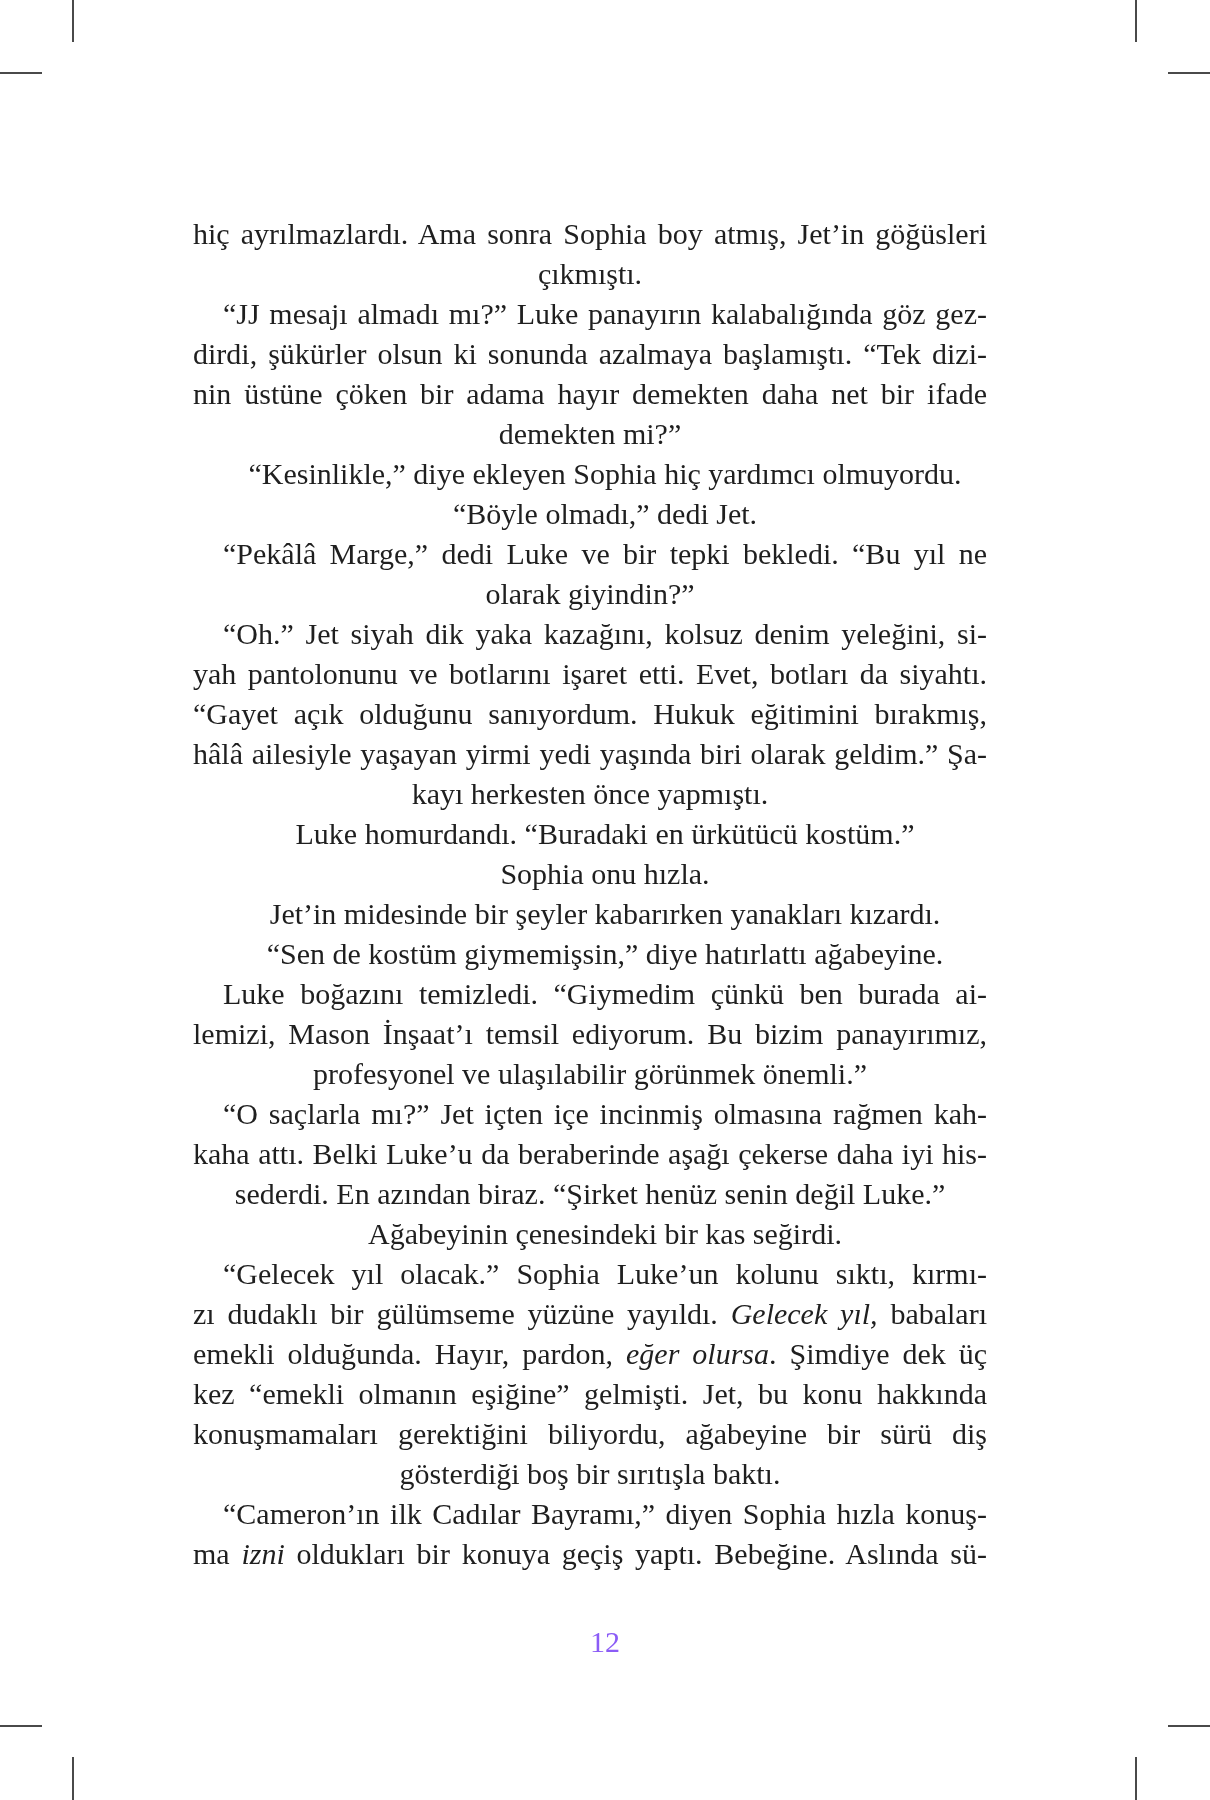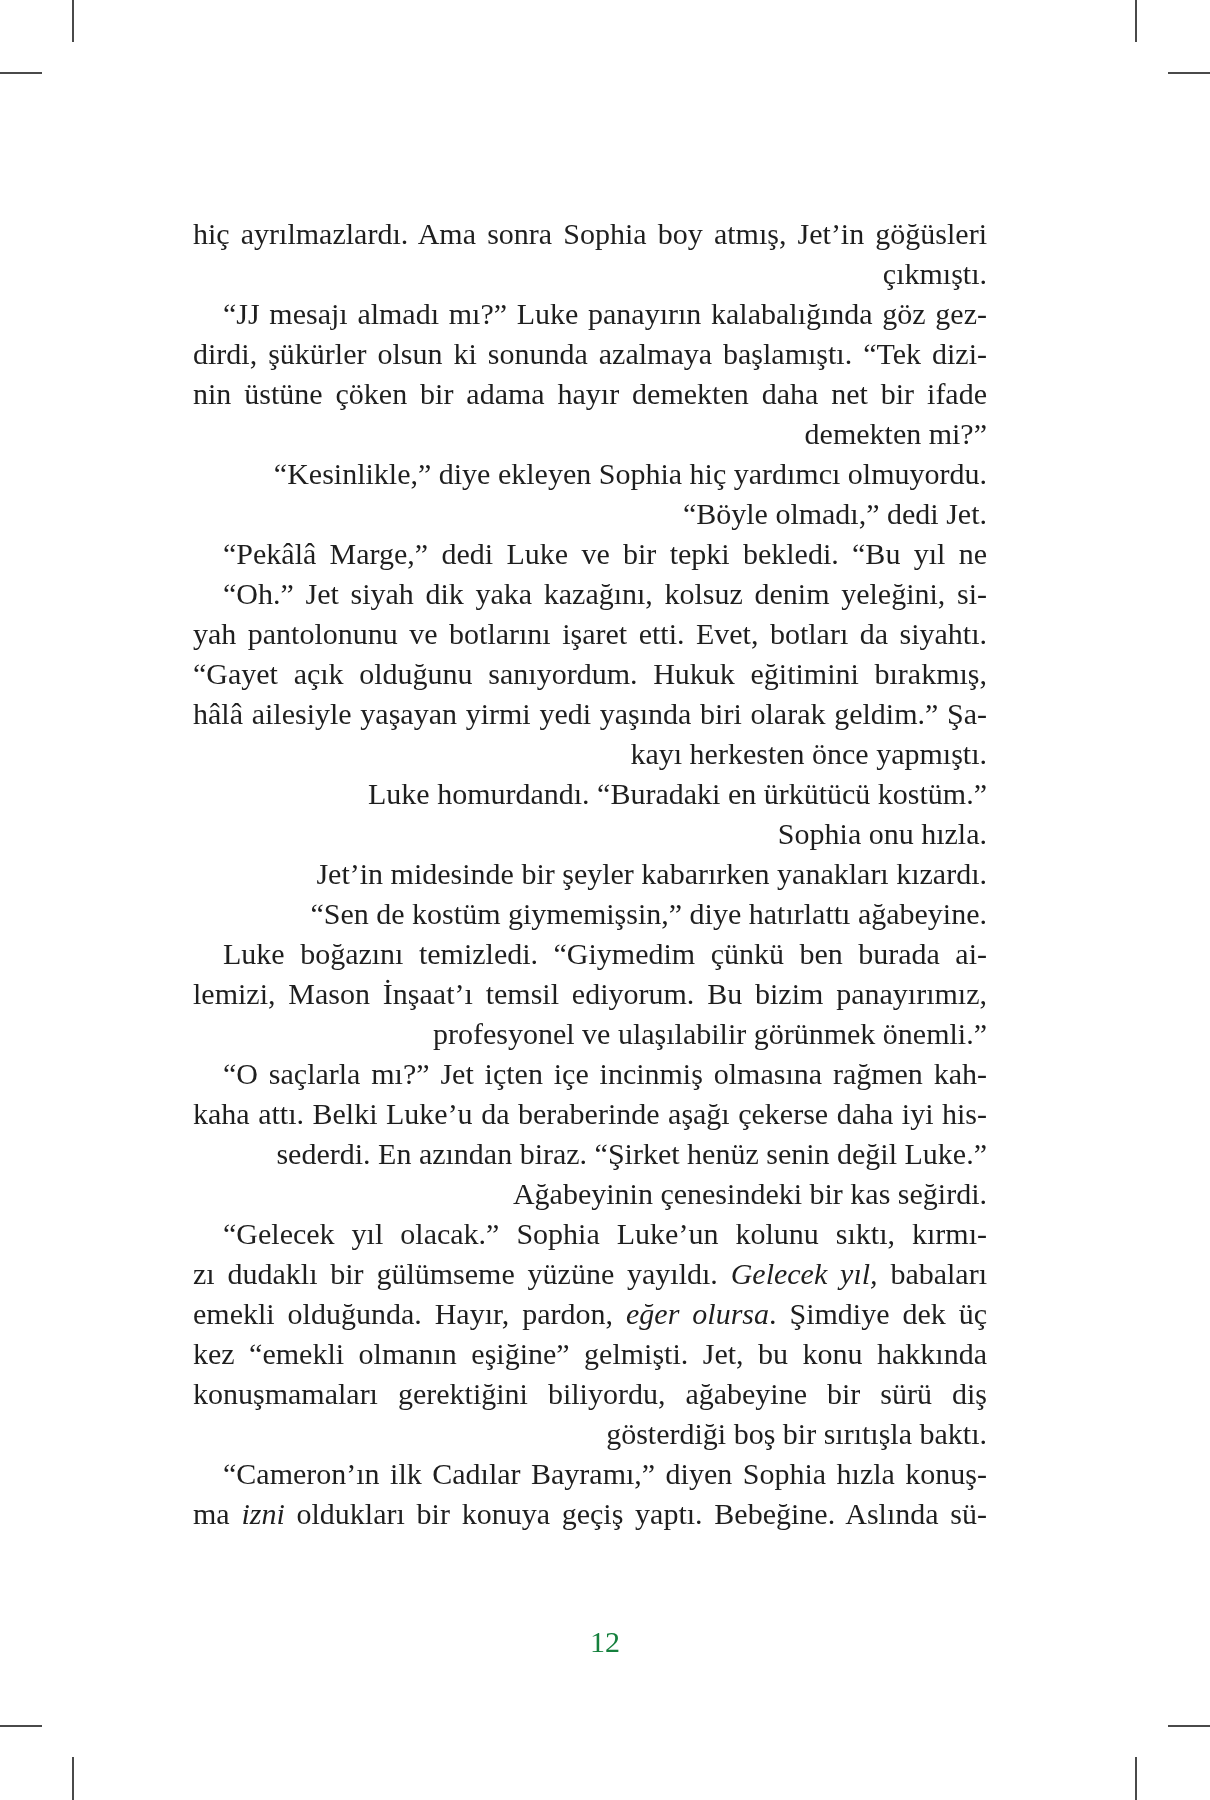--- a/index.html
+++ b/index.html
@@ -25,38 +25,38 @@
   
   .textblock{
     position:absolute;
     left:193px;top:214px;width:794px;
     font-size:30px;
   }
   .line{
     height:40px;
     line-height:40px;
     overflow:hidden;
-    text-align:right;
+    text-align:center;
     white-space:normal;
   }
   .line.just{
     text-align:justify;
     text-align-last:justify;
   }
   .line.indent{text-indent:30px;}
   .line i{font-style:italic;}
 
   
   .pageno{
     position:absolute;
     left:0;top:1622px;width:1210px;
     text-align:center;
     font-size:30px;
     line-height:40px;
-    color:#15803d;
+    color:#8b5cf6;
   }
 </style>
 </head>
 <body>
 
 <div class="sheet">
 
   <div class="mark m-tl-v"></div>
   <div class="mark m-tl-h"></div>
   <div class="mark m-tr-v"></div>
@@ -69,20 +69,21 @@
   <div class="textblock">
       <div class="line just">hiç ayrılmazlardı. Ama sonra Sophia boy atmış, Jet’in göğüsleri</div>
       <div class="line">çıkmıştı.</div>
       <div class="line just indent">“JJ mesajı almadı mı?” Luke panayırın kalabalığında göz gez-</div>
       <div class="line just">dirdi, şükürler olsun ki sonunda azalmaya başlamıştı. “Tek dizi-</div>
       <div class="line just">nin üstüne çöken bir adama hayır demekten daha net bir ifade</div>
       <div class="line">demekten mi?”</div>
       <div class="line indent">“Kesinlikle,” diye ekleyen Sophia hiç yardımcı olmuyordu.</div>
       <div class="line indent">“Böyle olmadı,” dedi Jet.</div>
       <div class="line just indent">“Pekâlâ Marge,” dedi Luke ve bir tepki bekledi. “Bu yıl ne</div>
+      <div class="line">olarak giyindin?”</div>
       <div class="line just indent">“Oh.” Jet siyah dik yaka kazağını, kolsuz denim yeleğini, si-</div>
       <div class="line just">yah pantolonunu ve botlarını işaret etti. Evet, botları da siyahtı.</div>
       <div class="line just">“Gayet açık olduğunu sanıyordum. Hukuk eğitimini bırakmış,</div>
       <div class="line just">hâlâ ailesiyle yaşayan yirmi yedi yaşında biri olarak geldim.” Şa-</div>
       <div class="line">kayı herkesten önce yapmıştı.</div>
       <div class="line indent">Luke homurdandı. “Buradaki en ürkütücü kostüm.”</div>
       <div class="line indent">Sophia onu hızla.</div>
       <div class="line indent">Jet’in midesinde bir şeyler kabarırken yanakları kızardı.</div>
       <div class="line indent">“Sen de kostüm giymemişsin,” diye hatırlattı ağabeyine.</div>
       <div class="line just indent">Luke boğazını temizledi. “Giymedim çünkü ben burada ai-</div>

